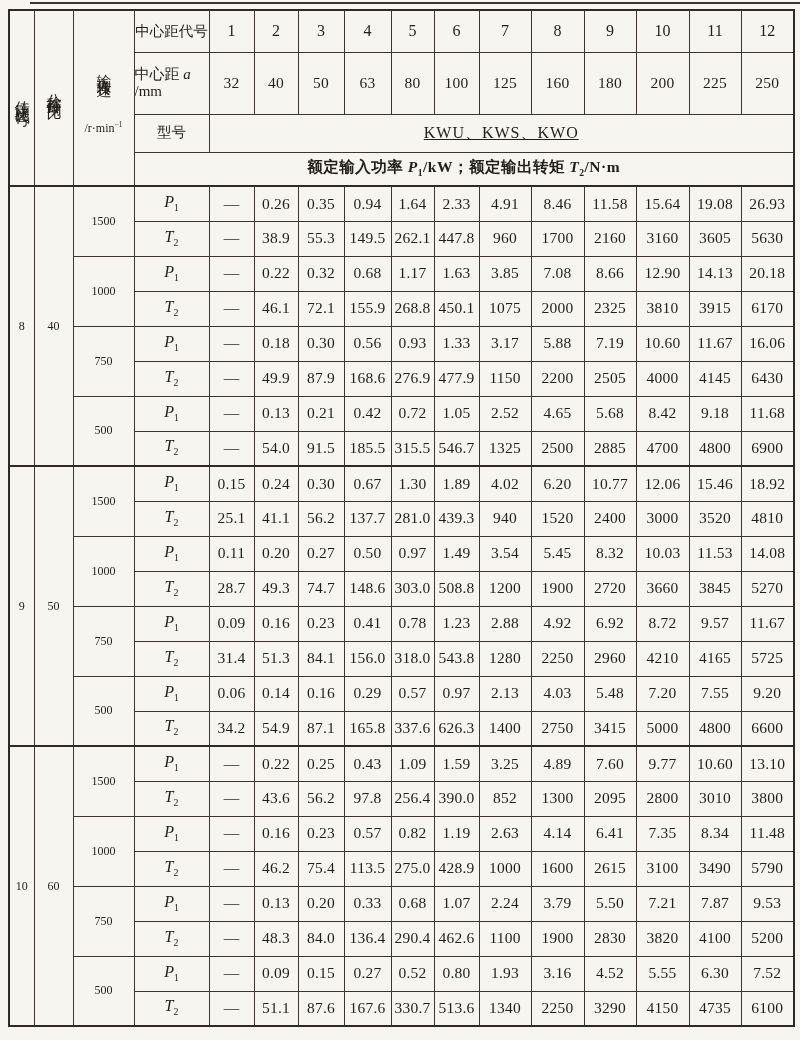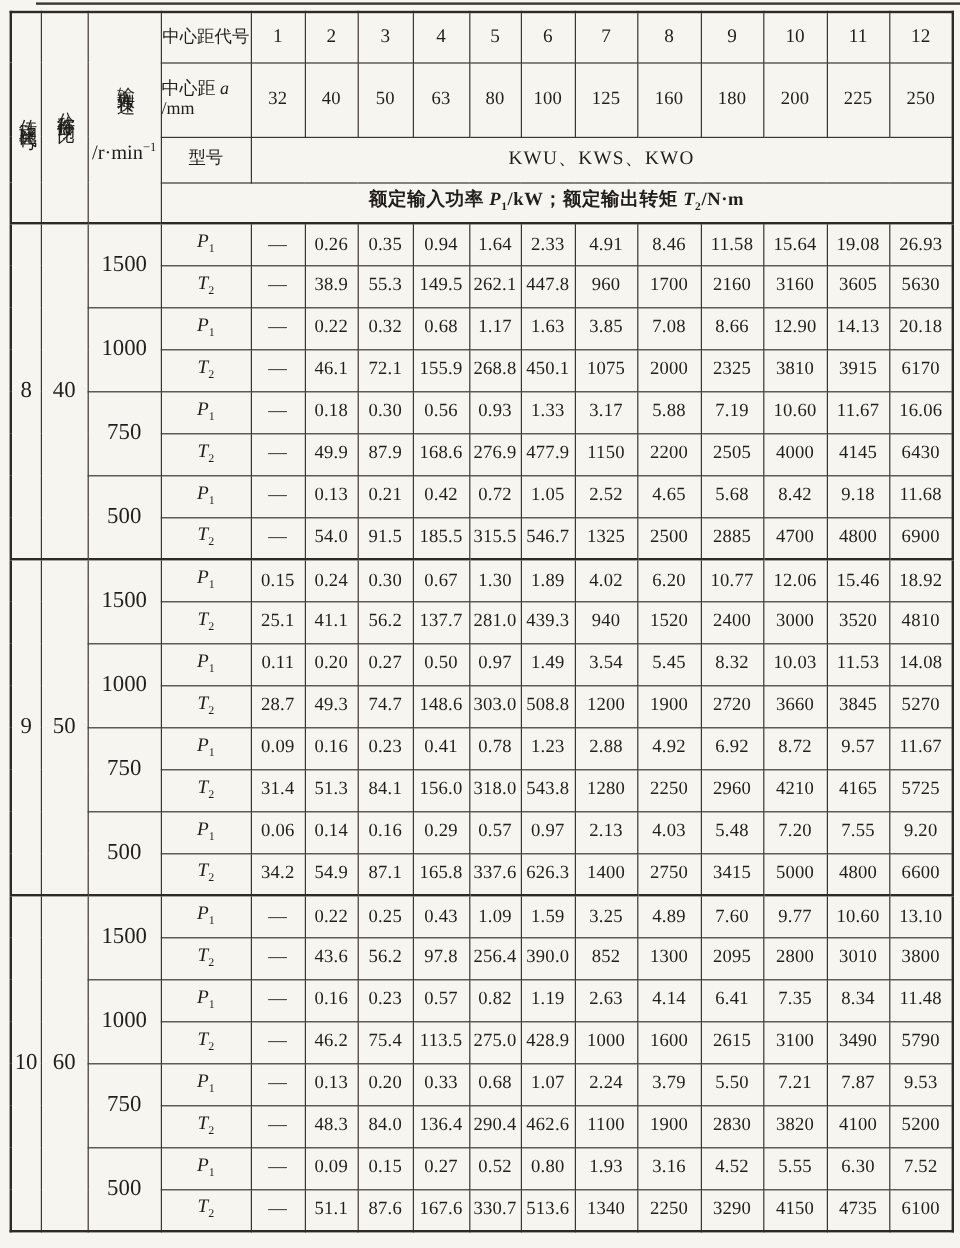--- a/index.html
+++ b/index.html
@@ -32,36 +32,36 @@
   thead tr.hr2 { height:62px; }
   thead tr.hr3 { height:38px; }
   thead tr.hr4 { height:34px;font-weight:bold; }
   tbody tr { height:35px; }
   thead tr.hr4 td { border-bottom:2px solid #2f2a24; }
   tbody tr.group-start td { border-top:2px solid #2f2a24; }
 
   .hlabel { font-size:14.5px; }
   .code  { font-size:16px; }
   .num   { font-size:15.5px; letter-spacing:0.2px; }
-  .speed, .gcell { font-size:19px; }
+  .speed, .gcell { font-size:12px; }
   .rowlab { font-size:16px; }
 
   .vcell { vertical-align:middle; }
   .vstack { display:flex; flex-direction:column; align-items:center; justify-content:center; gap:3px; }
   .vtext {
     writing-mode:vertical-lr; text-orientation:upright;
     font-size:15px; letter-spacing:3px; line-height:1;
   }
   .varline { font-size:14px; }
-  .unitline { font-size:17px; white-space:nowrap;margin-top:24px; }
+  .unitline { font-size:12px; white-space:nowrap;margin-top:24px; }
   sub { font-size:0.62em; }
   sup { font-size:0.62em; }
   i { font-style:italic; }
   .dist2 { display:flex; flex-direction:column; gap:1px; align-items:flex-start; font-size:15px; }
-  .model-val { letter-spacing:1px; font-size:16px; }
+  .model-val { letter-spacing:1px; font-size:16px;text-decoration:underline; }
   .rating { font-size:15.5px; letter-spacing:0.5px; }
 </style>
 </head>
 <body>
 
 <div class="top-rule"></div>
 
 <table>
   <colgroup>
     <col style="width:25px">

